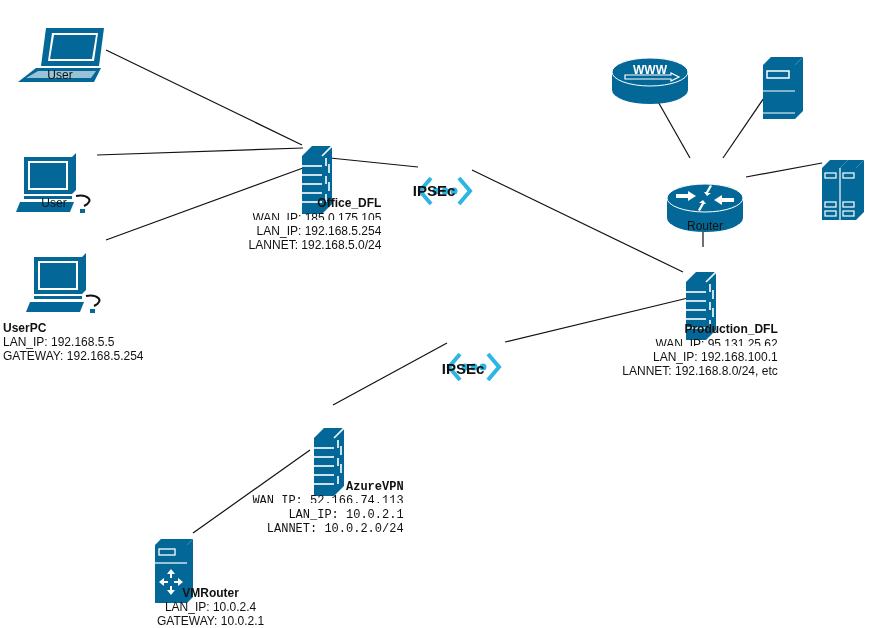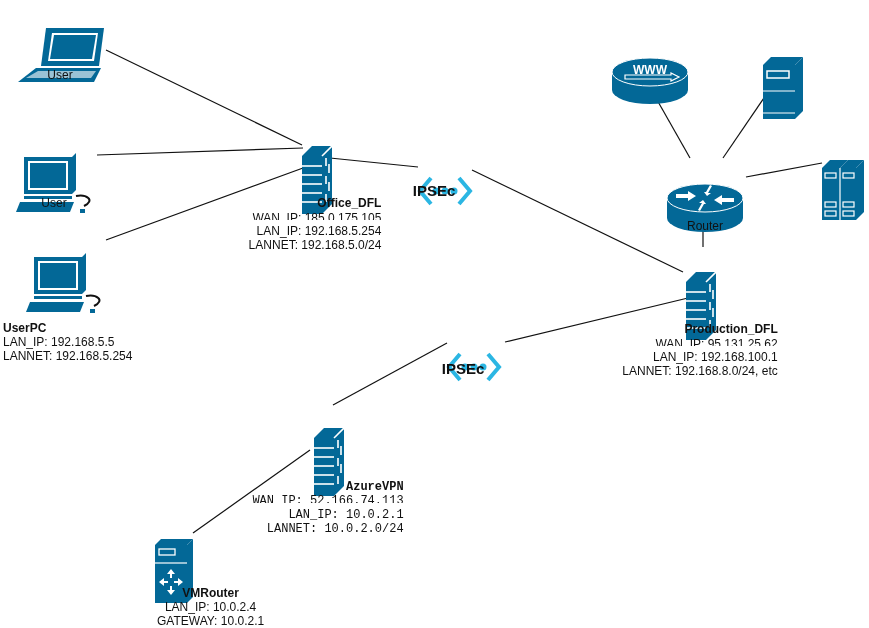--- a/index.html
+++ b/index.html
@@ -64,21 +64,21 @@
     <rect x="16" y="11" width="36" height="25" fill="#036897"></rect>
     <rect x="10" y="44" width="48" height="3" fill="#036897"></rect>
     <polygon points="6,50 60,50 56,60 2,60" fill="#036897"></polygon>
     <path d="M62,44 C72,42 82,48 70,54" stroke="#111" stroke-width="2" fill="none"></path>
     <rect x="66" y="57" width="5" height="4" fill="#036897"></rect>
   </svg>
 </div>
 <div class="lbl" style="left:3px;top:321px;">
   <div class="title">UserPC</div>
   <div>LAN_IP: 192.168.5.5</div>
-  <div>LANNET: 192.168.5.254</div>
+  <div>GATEWAY: 192.168.5.254</div>
 </div>
 
 <div class="node" style="left:302px;top:122px;width:30px;height:68px;">
   <svg width="30" height="68" viewBox="0 0 30 68">
     <polygon points="0,10 20,10 20,68 0,68" fill="#036897"></polygon>
     <polygon points="0,10 10,0 30,0 20,10" fill="#036897"></polygon>
     <polygon points="20,10 30,0 30,58 20,68" fill="#036897"></polygon>
     <g stroke="#fff" stroke-width="1.6">
       <line x1="0" y1="20" x2="20" y2="20"></line>
         <line x1="0" y1="29" x2="20" y2="29"></line>

